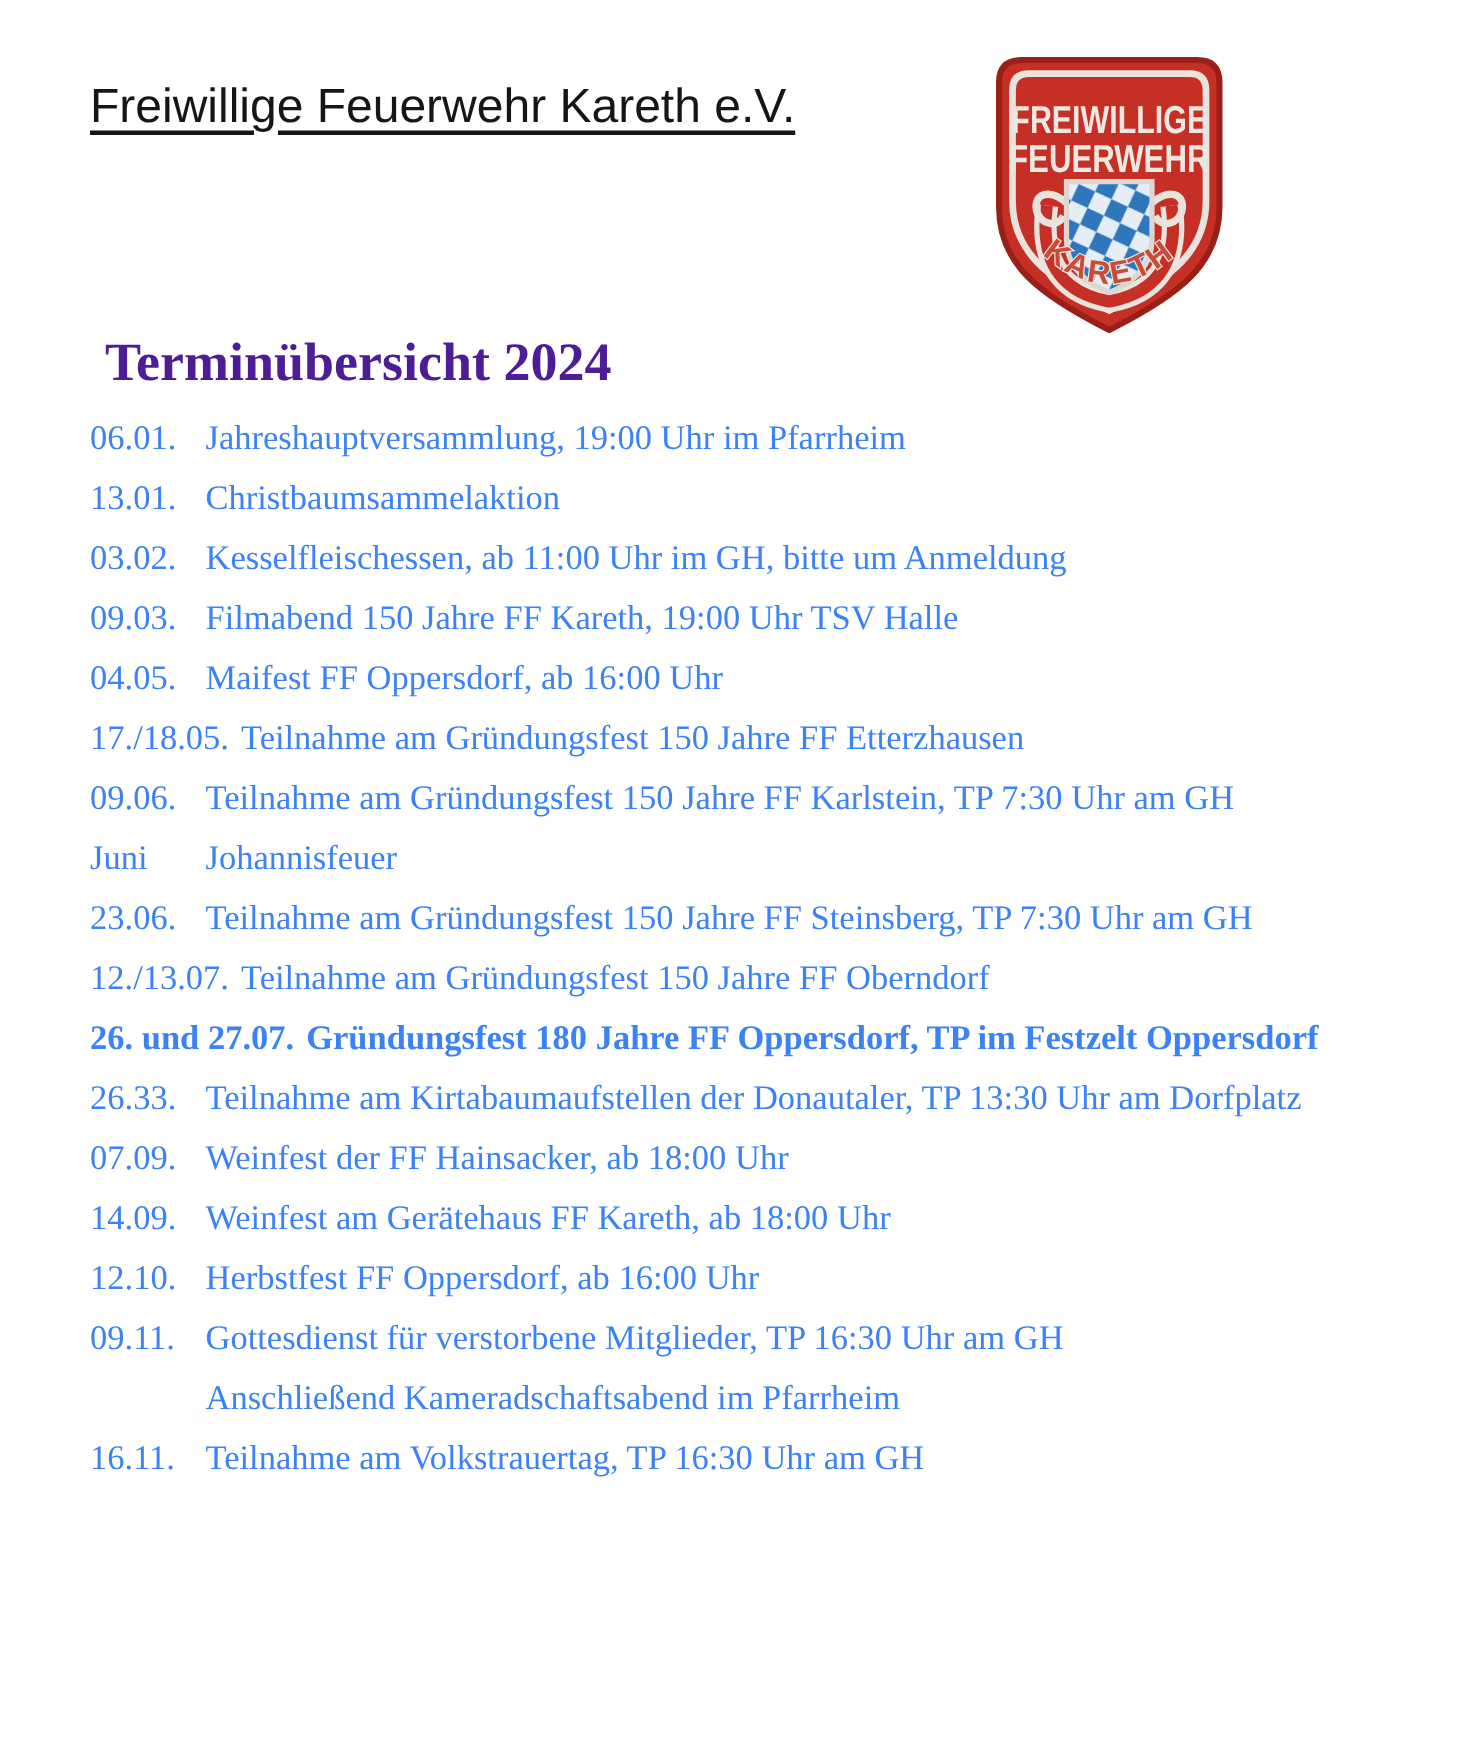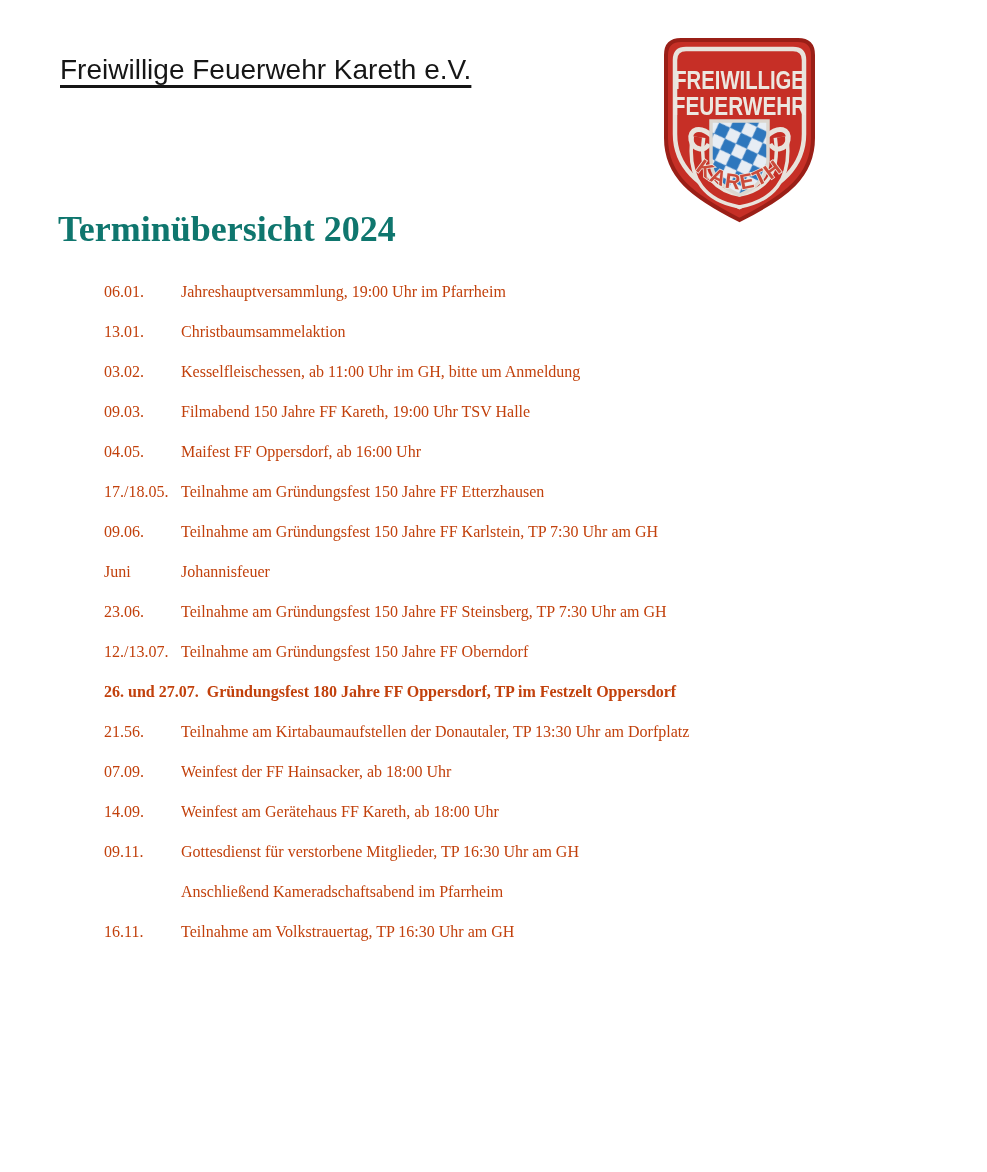--- a/index.html
+++ b/index.html
@@ -14,60 +14,59 @@
     background: #ffffff;
     overflow: hidden;
     font-family: "Liberation Serif", serif;
     color: #141414;
   }
   .org-header {
     position: absolute;
     left: 60px;
     top: 50px;
     font-family: "Liberation Sans", sans-serif;
-    font-size: 28px;
+    font-size: 32px;
     line-height: 40px;
     color: #161616;
     text-decoration: underline;
     text-decoration-thickness: 2.5px;
     text-underline-offset: 6px;
     white-space: nowrap;
   }
   .logo {
     position: absolute;
     left: 656px;
     top: 33px;
     width: 167px;
     height: 196px;
   }
   .doc-title {
     position: absolute;
     left: 58px;
     top: 206px;
-    margin: 0;
+    margin: 12px;
     font-family: "Liberation Serif", serif;
     font-weight: bold;
     font-size: 36px;
     line-height: 46px;
-    color: #0f766e;
+    color: #4c1d95;
     white-space: nowrap;
   }
   .event-list {
     position: absolute;
     left: 60px;
     top: 272px;
     width: 900px;
   }
   .event-row {
     height: 40px;
     line-height: 40px;
-    font-size: 16px;
+    font-size: 23px;
     white-space: nowrap;
-    color: #c2410c;
-    margin-left: 44px;
+    color: #3b82f6;
   }
   .event-row .date {
     display: inline-block;
     min-width: 69px;
     padding-right: 8px;
   }
   .event-row.bold {
     font-weight: bold;
   }
 </style>
@@ -145,27 +144,30 @@
       <div class="event-row">
       <span class="date">23.06.</span><span class="text">Teilnahme am Gründungsfest 150 Jahre FF Steinsberg, TP 7:30 Uhr am GH</span>
     </div>
       <div class="event-row">
       <span class="date">12./13.07.</span><span class="text">Teilnahme am Gründungsfest 150 Jahre FF Oberndorf</span>
     </div>
       <div class="event-row bold">
       <span class="date">26. und 27.07.</span><span class="text">Gründungsfest 180 Jahre FF Oppersdorf, TP im Festzelt Oppersdorf</span>
     </div>
       <div class="event-row">
-      <span class="date">21.56.</span><span class="text">Teilnahme am Kirtabaumaufstellen der Donautaler, TP 13:30 Uhr am Dorfplatz</span>
+      <span class="date">26.33.</span><span class="text">Teilnahme am Kirtabaumaufstellen der Donautaler, TP 13:30 Uhr am Dorfplatz</span>
     </div>
       <div class="event-row">
       <span class="date">07.09.</span><span class="text">Weinfest der FF Hainsacker, ab 18:00 Uhr</span>
     </div>
       <div class="event-row">
       <span class="date">14.09.</span><span class="text">Weinfest am Gerätehaus FF Kareth, ab 18:00 Uhr</span>
+    </div>
+      <div class="event-row">
+      <span class="date">12.10.</span><span class="text">Herbstfest FF Oppersdorf, ab 16:00 Uhr</span>
     </div>
       <div class="event-row">
       <span class="date">09.11.</span><span class="text">Gottesdienst für verstorbene Mitglieder, TP 16:30 Uhr am GH</span>
     </div>
       <div class="event-row">
       <span class="date"></span><span class="text">Anschließend Kameradschaftsabend im Pfarrheim</span>
     </div>
       <div class="event-row">
       <span class="date">16.11.</span><span class="text">Teilnahme am Volkstrauertag, TP 16:30 Uhr am GH</span>
     </div>

